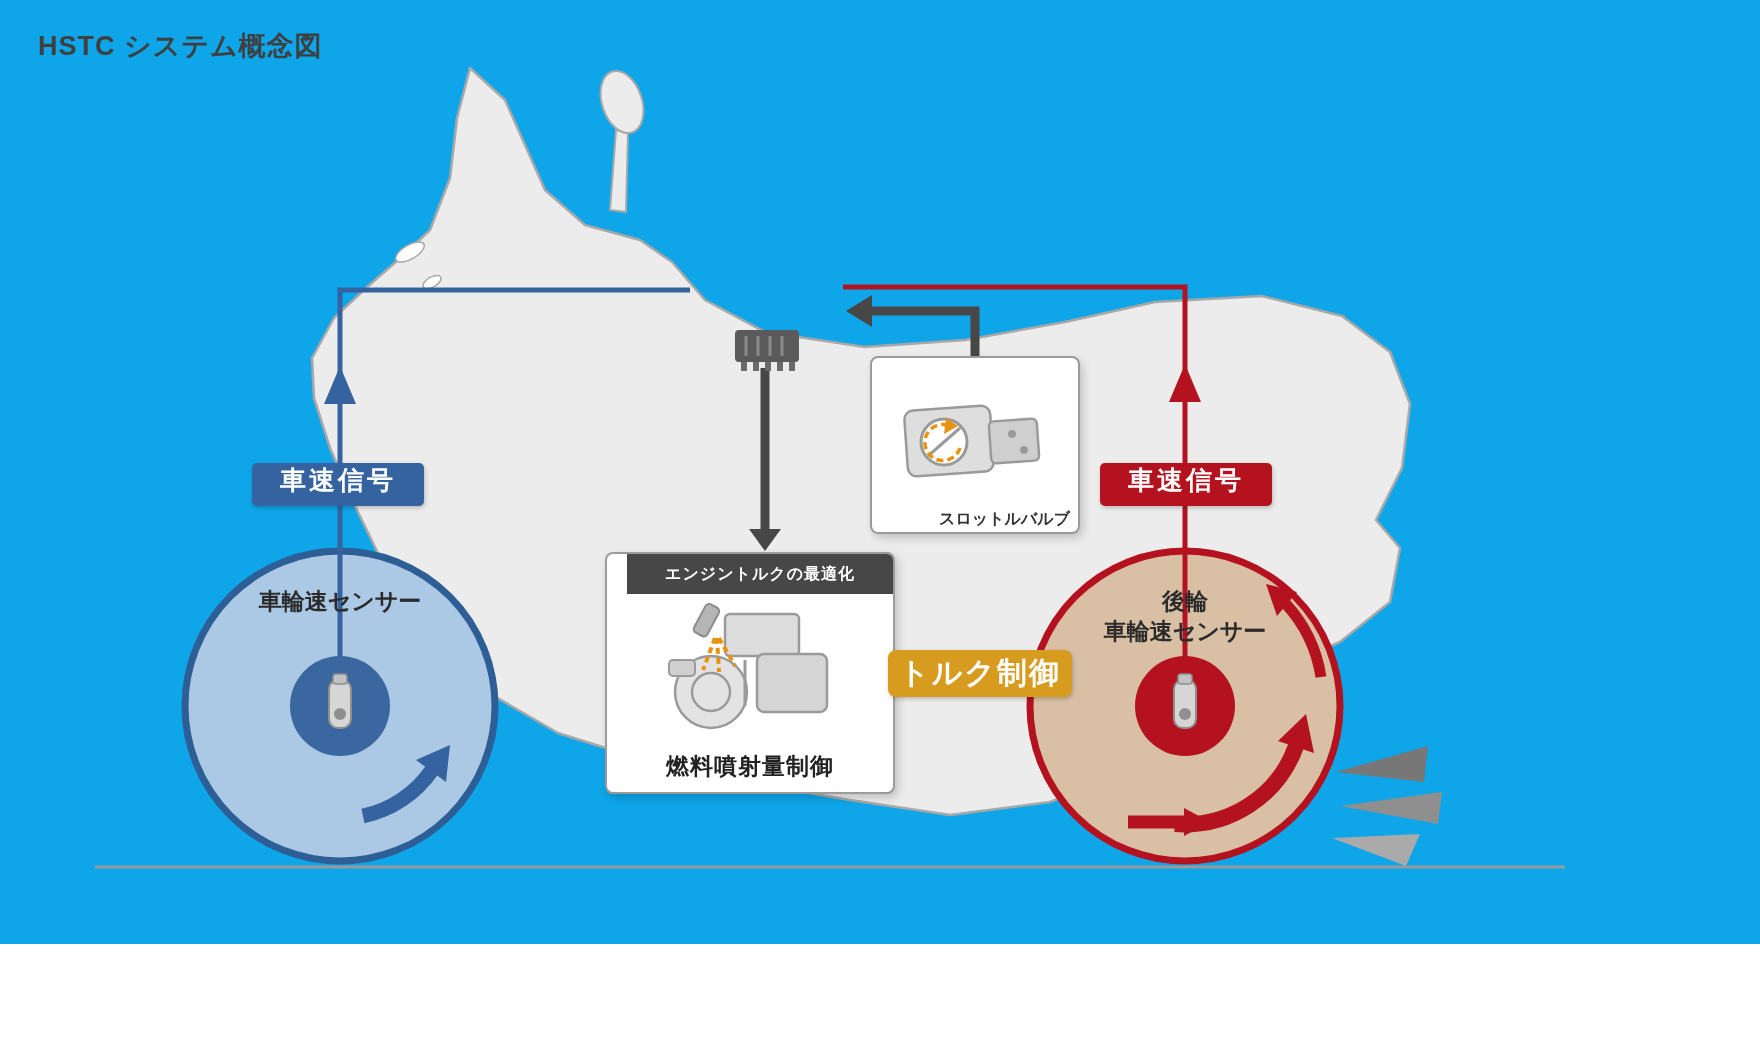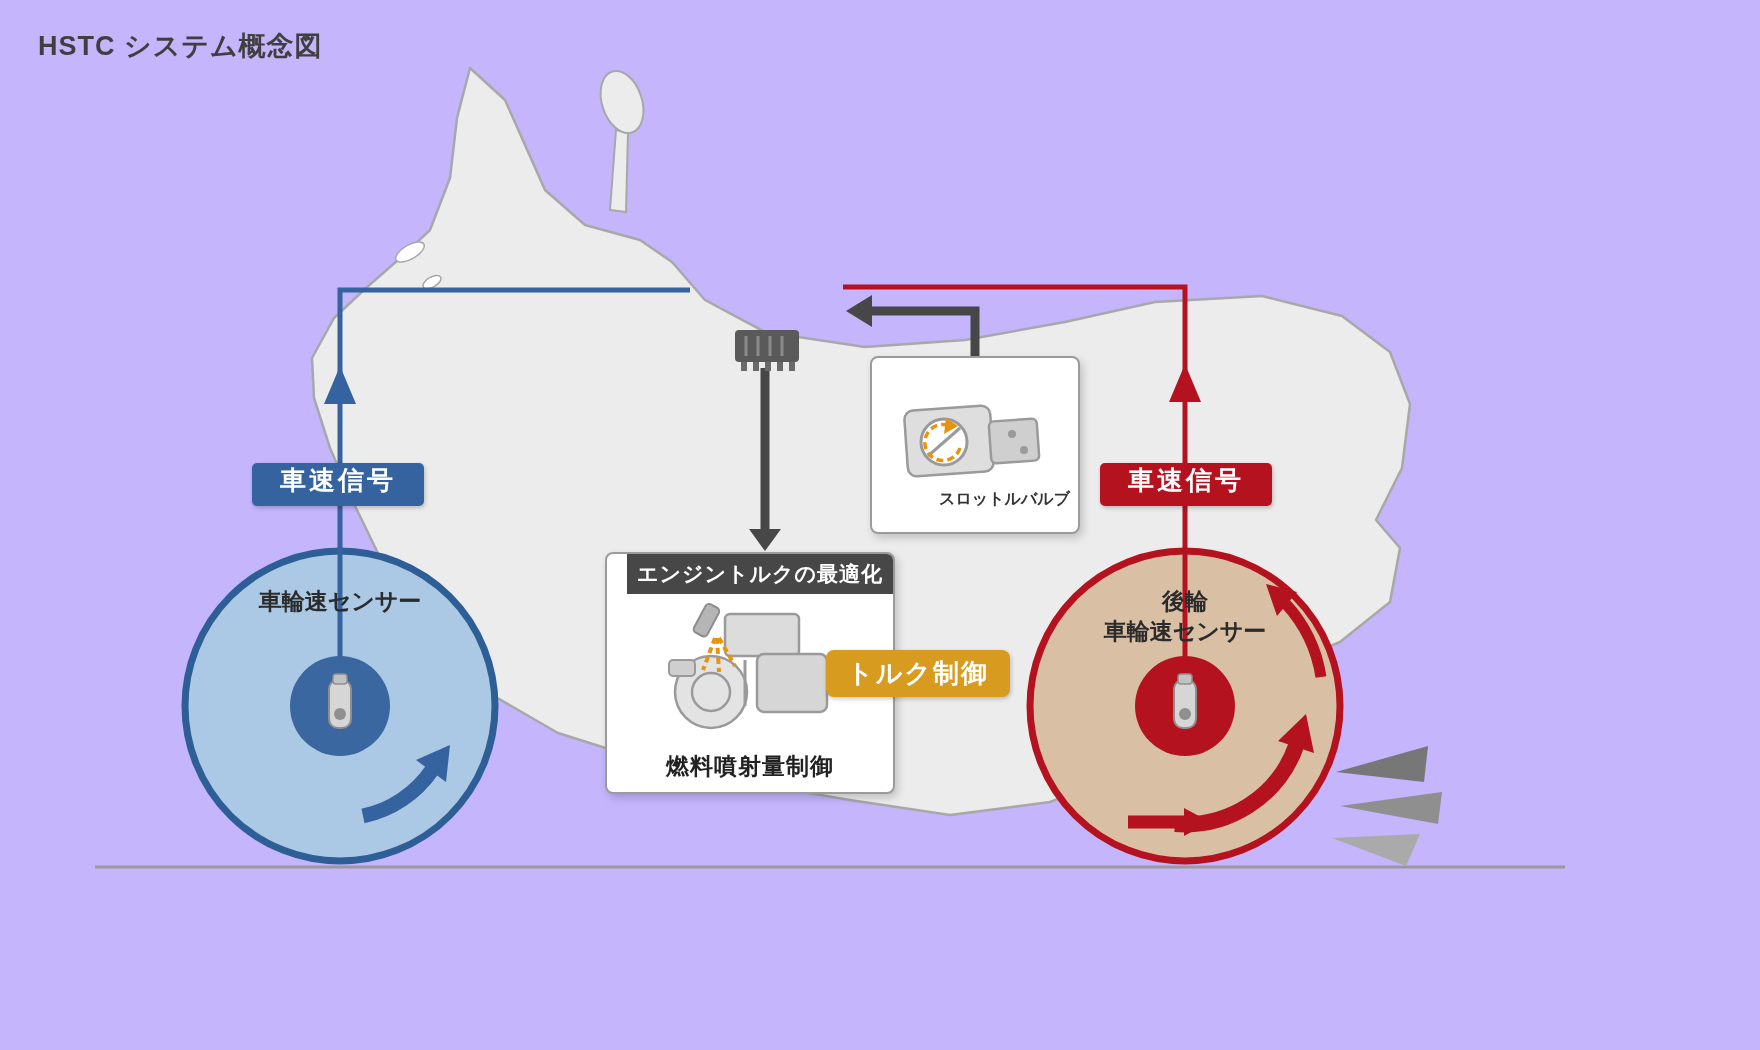--- a/index.html
+++ b/index.html
@@ -1,17 +1,17 @@
 <!DOCTYPE html>
 <html><head>
 <meta charset="utf-8">
 <style>
   html,body{margin:0;padding:0;background:#fff;}
   .canvas{
-    position:relative;width:1760px;height:1050px;background:#c4b5fd;overflow:hidden;
+    position:relative;width:1760px;height:944px;background:#0ea5e9;overflow:hidden;
     font-family:"Liberation Sans","DejaVu Sans",sans-serif;
   }
   .abs{position:absolute;}
   #bg-svg{position:absolute;left:0;top:0;}
   .page-title{
     left:38px;top:28px;font-size:27px;color:#3f3f3f;letter-spacing:1px;font-weight:600;
   }
   .ecu-box{
     left:690px;top:243px;width:153px;height:89px;background:#474747;border-radius:12px;
     color:#fff;font-size:48px;font-weight:bold;letter-spacing:2px;
@@ -35,31 +35,31 @@
     background:#ffffff;border:2px solid #9b9b9b;border-radius:8px;
     box-shadow:3px 4px 8px rgba(0,0,0,.18);z-index:5;overflow:hidden;
   }
   .info-header{
     background:#474747;color:#fff;font-weight:bold;text-align:center;
     display:flex;align-items:center;justify-content:center;
   }
   .throttle-box{left:870px;top:356px;width:206px;height:174px;}
   .throttle-box .info-header{height:36px;font-size:15px;letter-spacing:0;}
   .throttle-caption{
-    position:absolute;right:8px;bottom:22px;font-size:16px;font-weight:bold;color:#333;
+    position:absolute;right:8px;bottom:2px;font-size:16px;font-weight:bold;color:#333;
   }
   .engine-box{left:605px;top:552px;width:286px;height:238px;}
-  .engine-box .info-header{height:40px;font-size:21px;letter-spacing:1px;margin-left:20px;}
+  .engine-box .info-header{height:40px;font-size:16px;letter-spacing:1px;margin-left:20px;}
   .engine-caption{
     position:absolute;left:0;right:0;bottom:10px;text-align:center;
     font-size:23px;font-weight:bold;color:#222;letter-spacing:1px;
   }
   .torque-badge{
-    left:826px;top:650px;width:184px;height:47px;background:#d79b1f;border-radius:8px;
-    color:#fff;font-size:26px;font-weight:bold;letter-spacing:2px;
+    left:888px;top:650px;width:184px;height:47px;background:#d79b1f;border-radius:8px;
+    color:#fff;font-size:30px;font-weight:bold;letter-spacing:2px;
     display:flex;align-items:center;justify-content:center;
     box-shadow:1px 2px 4px rgba(0,0,0,.22);z-index:7;
   }
   .illus{position:absolute;left:0;}
 </style>
 </head>
 <body>
 
 <div class="canvas">
 

